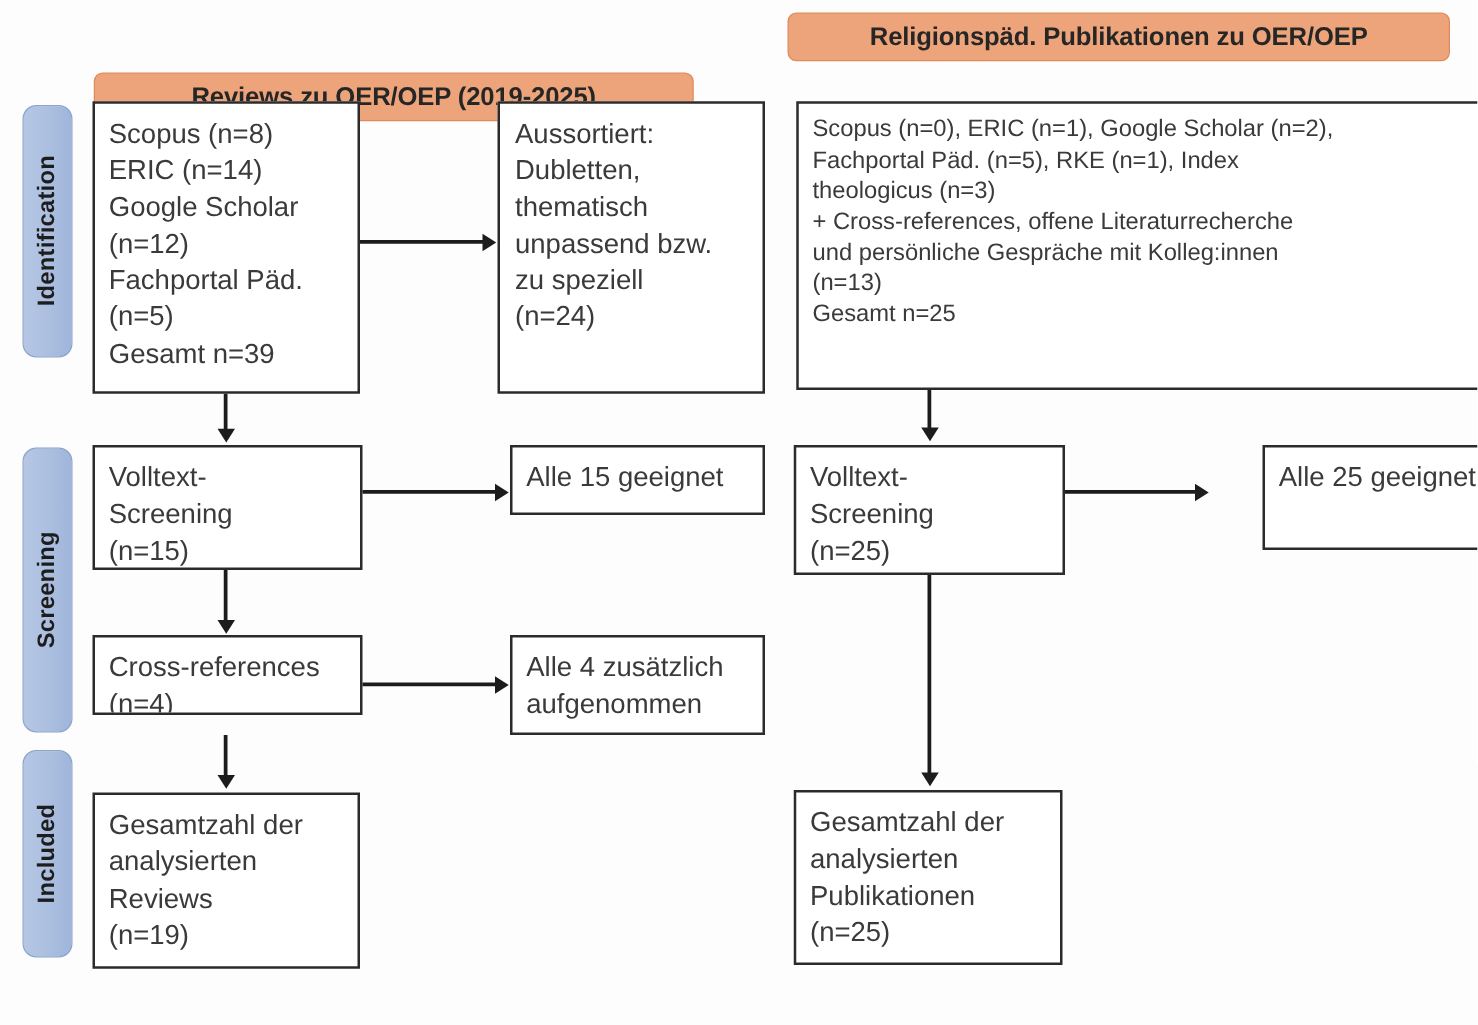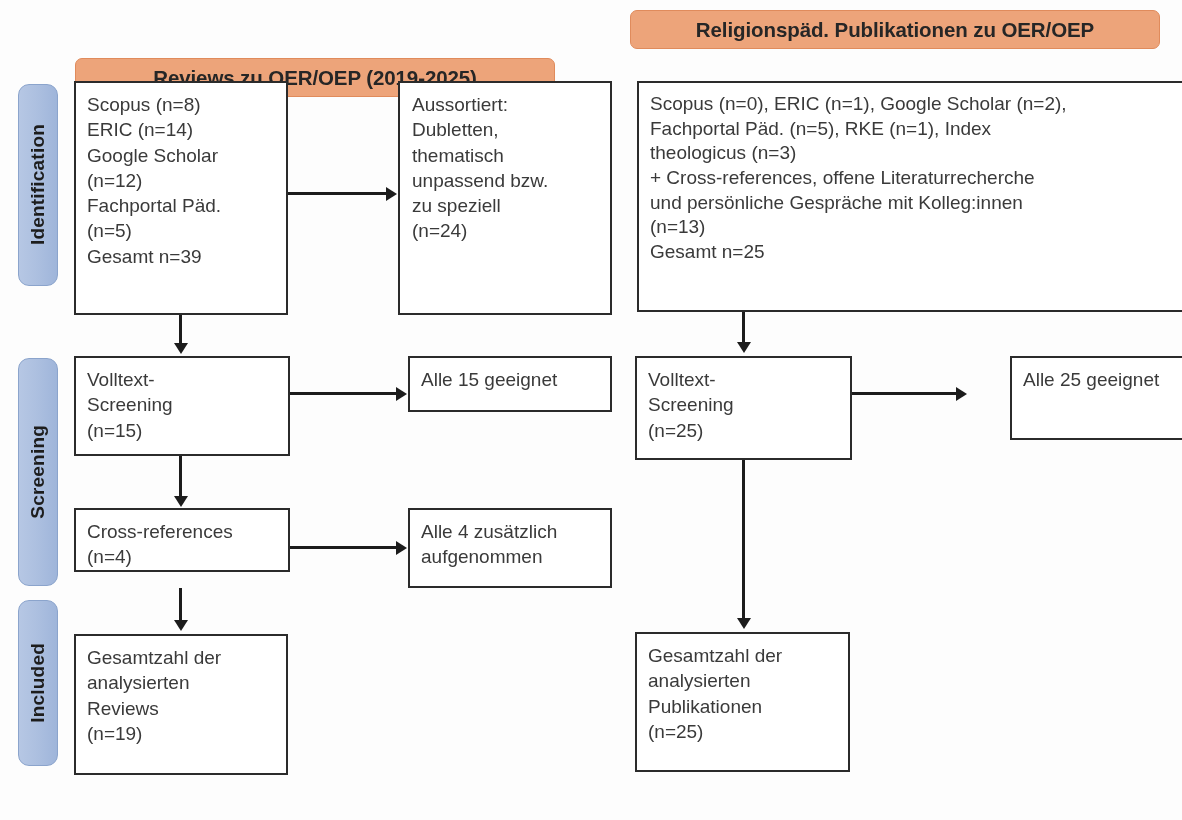--- a/index.html
+++ b/index.html
@@ -61,21 +61,21 @@
     background: #ffffff;
     border: 2.4px solid #2b2b2b;
     box-sizing: border-box;
     padding: 9px 9px 6px 11px;
     color: #3a3a3a;
     font-size: 19.5px;
     line-height: 1.30;
     white-space: pre-line;
     overflow: hidden;
   }
-  .box.compact { font-size: 19px; line-height: 1.33; }
+  .box.compact { font-size: 22px; line-height: 1.33; }
   .box.wide    { font-size: 19px;   line-height: 1.30; }
 
   
   .vline {
     position: absolute;
     background: #1c1c1c;
     width: 3px;
   }
   .hline {
     position: absolute;

